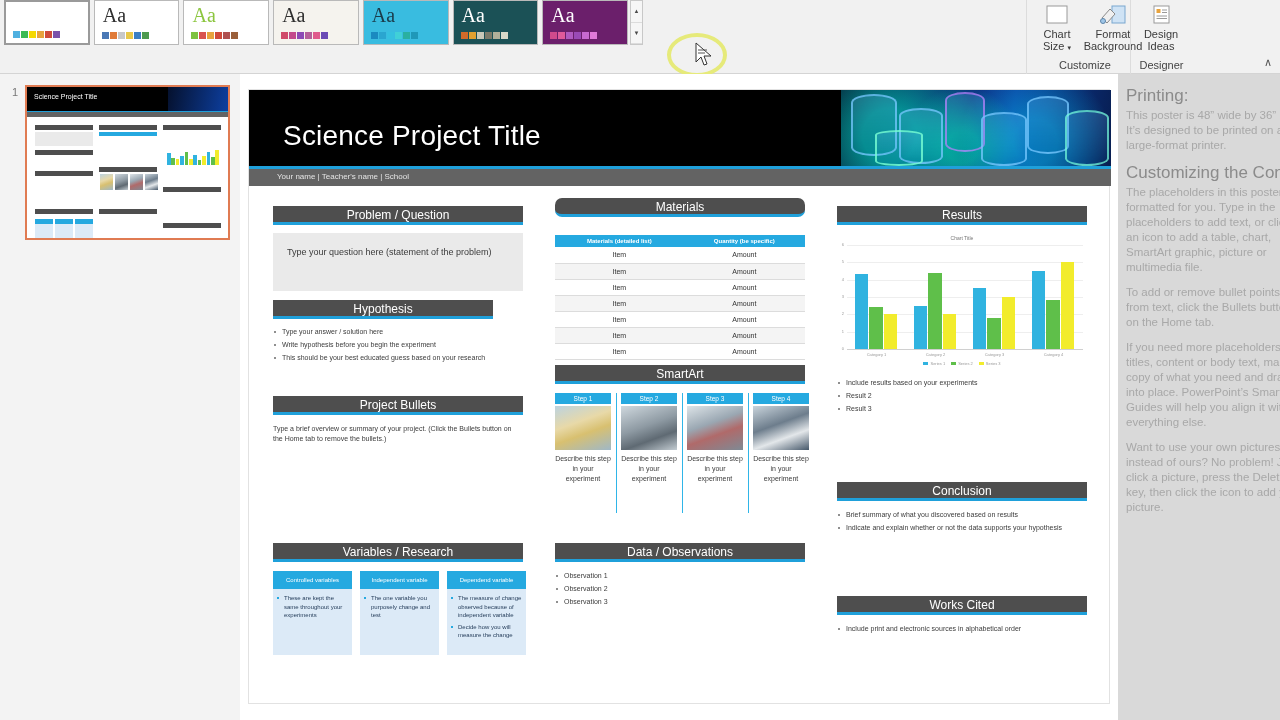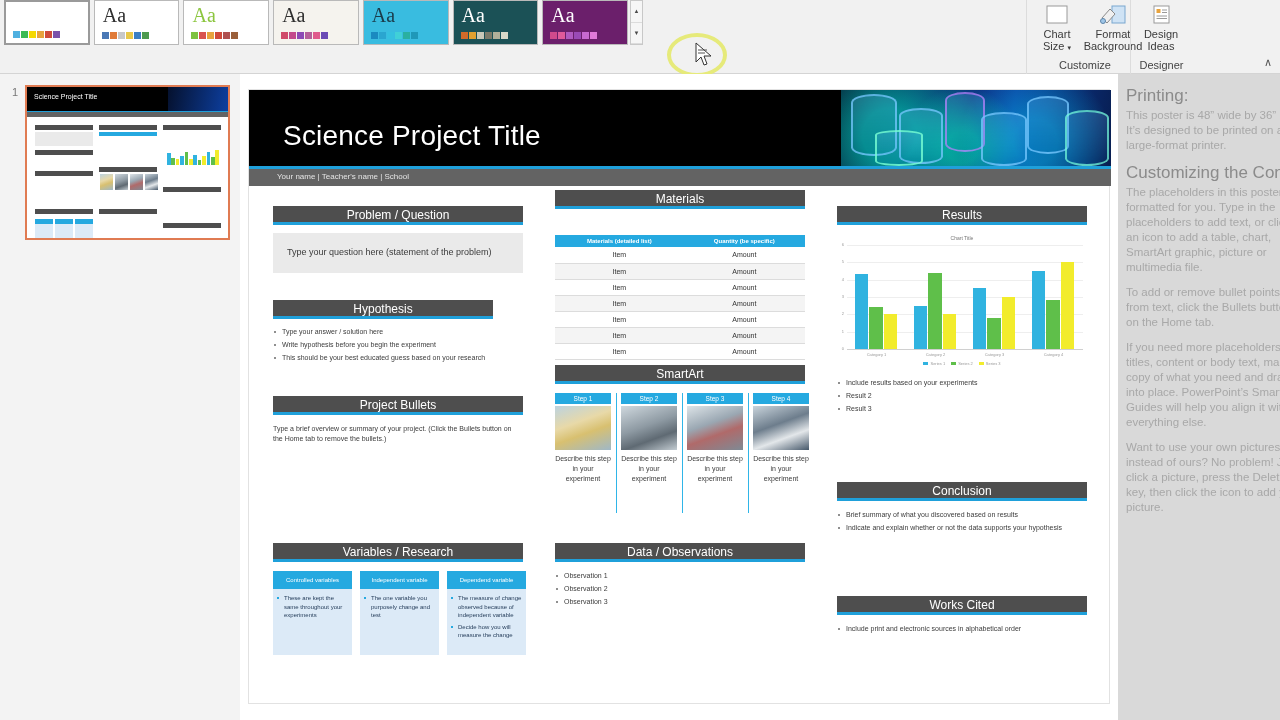--- a/index.html
+++ b/index.html
@@ -445,21 +445,21 @@
           <div class="tube" style="left:34px;  top:40px; width:48px; height:36px; border-color:rgba(120,255,210,.8);"></div>
         </div>
         <div class="banner-title">Science Project Title</div>
       </div>
       <div class="banner-rule"></div>
       <div class="subbar">
         <span>Your name | Teacher's name | School</span>
       </div>
 
       <div class="sec-head" style="left:24px; top:116px; width:250px;">Problem / Question</div>
-      <div class="qbox" style="left:24px; top:143px; width:250px; height:40px;">Type your question here (statement of the problem)</div>
+      <div class="qbox" style="left:24px; top:143px; width:250px; height:58px;">Type your question here (statement of the problem)</div>
 
       <div class="sec-head" style="left:24px; top:210px; width:220px;">Hypothesis</div>
       <ul class="bullets" id="hypothesis-bullets" style="left:24px; top:237px; width:252px;">
           <li>Type your answer / solution here</li>
           <li>Write hypothesis before you begin the experiment</li>
           <li>This should be your best educated guess based on your research</li>
         </ul>
 
       <div class="sec-head" style="left:24px; top:306px; width:250px;">Project Bullets</div>
       <div class="body-text" style="left:24px; top:334px; width:248px;">Type a brief overview or summary of your project.  (Click the Bullets button on the Home tab to remove the bullets.)</div>
@@ -486,21 +486,21 @@
             <div class="vhead">Dependend variable</div>
             <div class="vbody">
               <ul>
                 <li>The measure of change observed because of independent variable</li>
                 <li>Decide how you will measure the change</li>
               </ul>
             </div>
           </div>
         </div>
 
-      <div class="sec-head" style="left:306px; top:100px; width:250px;">Materials</div>
+      <div class="sec-head" style="left:306px; top:108px; width:250px;border-radius:7px;">Materials</div>
       <table class="mtable" id="materials-table" style="left:306px; top:145px;">
           <thead>
             <tr>
               <th>Materials (detailed list)</th>
               <th>Quantity (be specific)</th>
             </tr>
           </thead>
           <tbody>
             <tr>
               <td>Item</td>

